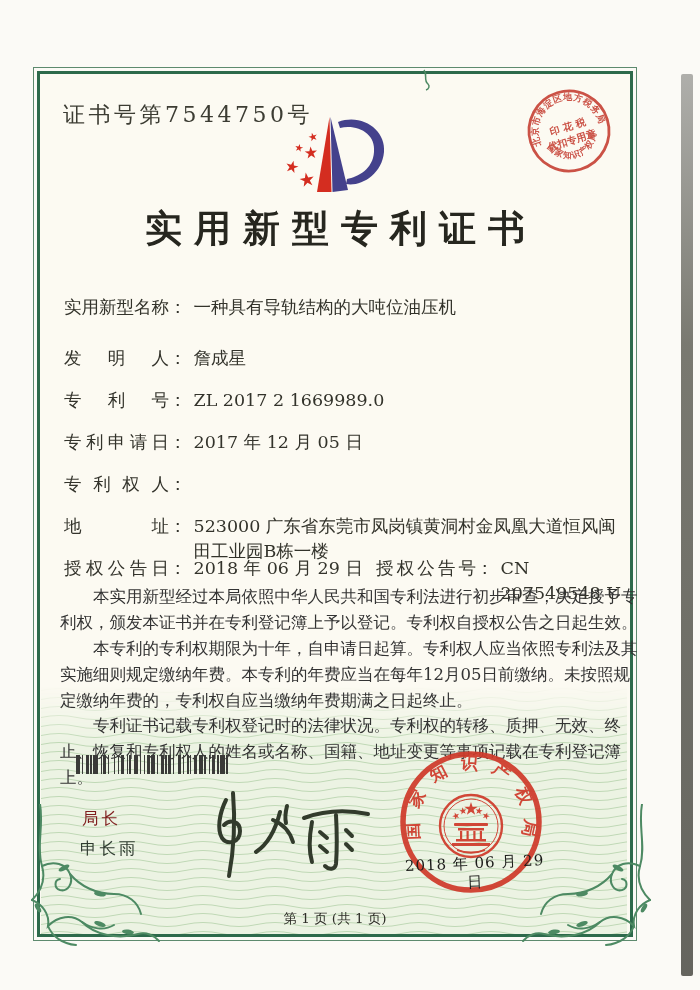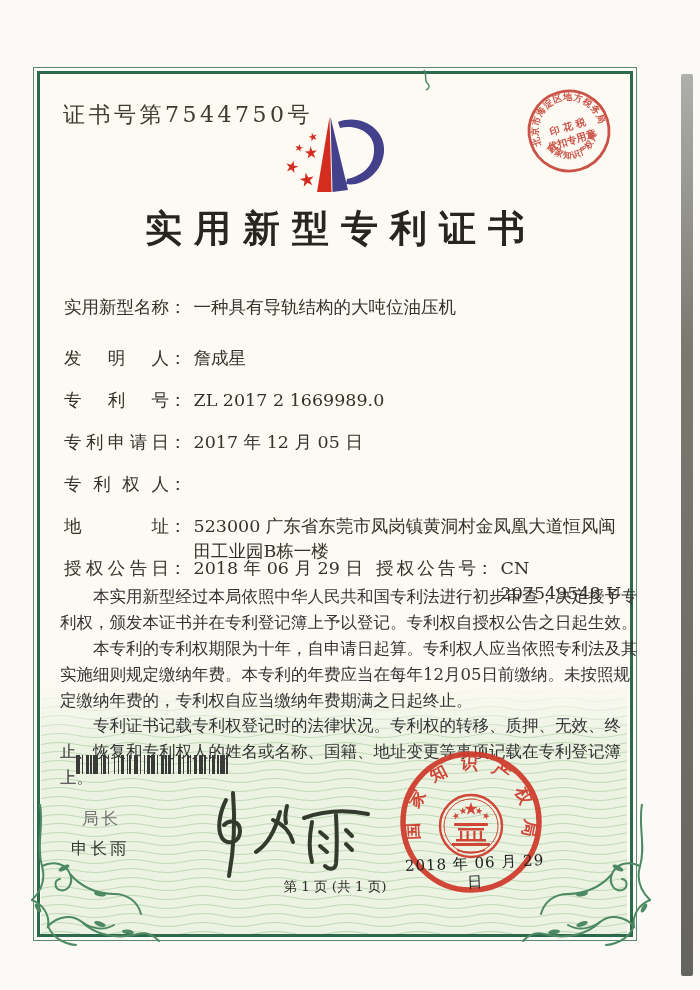--- a/index.html
+++ b/index.html
@@ -32,29 +32,29 @@
   .row-filing{top:430px}.row-patentee{top:472px}.row-address{top:514px}.row-grant{top:556px}
   .row-address .fvalue{max-width:452px;}
   .grant-left{display:flex;width:312px;flex:none;}
   .grant-right{display:flex;flex:1;}
   .grant-right .flabel{width:100px;}
   .paras{position:absolute;left:60px;top:584px;width:580px;font-size:16.5px;line-height:1.57;color:#333;}
   .paras p{margin:0;text-indent:2em;}
   .barcode{position:absolute;left:76px;top:755px;width:177px;height:19px;display:flex;overflow:hidden;}
   .bar{flex:none;height:100%;background:#3a3a38;}
   .gap{flex:none;height:100%;}
-  .signer-title{position:absolute;left:82px;top:808px;font-size:16.5px;letter-spacing:3px;color:#737373;
+  .signer-title{position:absolute;left:82px;top:808px;font-size:16.5px;letter-spacing:3px;color:#7f1d1d;
         font-family:Liberation Sans, sans-serif;}
-  .signer-name{position:absolute;left:71px;top:838px;font-size:16.5px;letter-spacing:3px;color:#2f3b30;
+  .signer-name{position:absolute;left:80px;top:838px;font-size:16.5px;letter-spacing:3px;color:#2f3b30;
         font-family:"DejaVu Sans","Liberation Sans",sans-serif;}
   .signature{position:absolute;left:188px;top:786px;}
   .seal{position:absolute;left:398px;top:747px;opacity:.93;}
   .seal-date{position:absolute;left:399px;top:854px;width:152px;text-align:center;font-size:15px;
         letter-spacing:1px;color:#1c1c1a;transform:rotate(-2.5deg);}
-  .footer{position:absolute;left:37px;top:878px;width:596px;text-align:center;font-size:13.5px;color:#2e2e28;}
+  .footer{position:absolute;left:37px;top:910px;width:596px;text-align:center;font-size:13.5px;color:#2e2e28;}
 </style>
 </head>
 <body>
 
 <div class="page">
 
   <div class="frame-outer"></div>
   <div class="frame-inner"></div>
 
   <svg class="waves" width="586" height="248">

